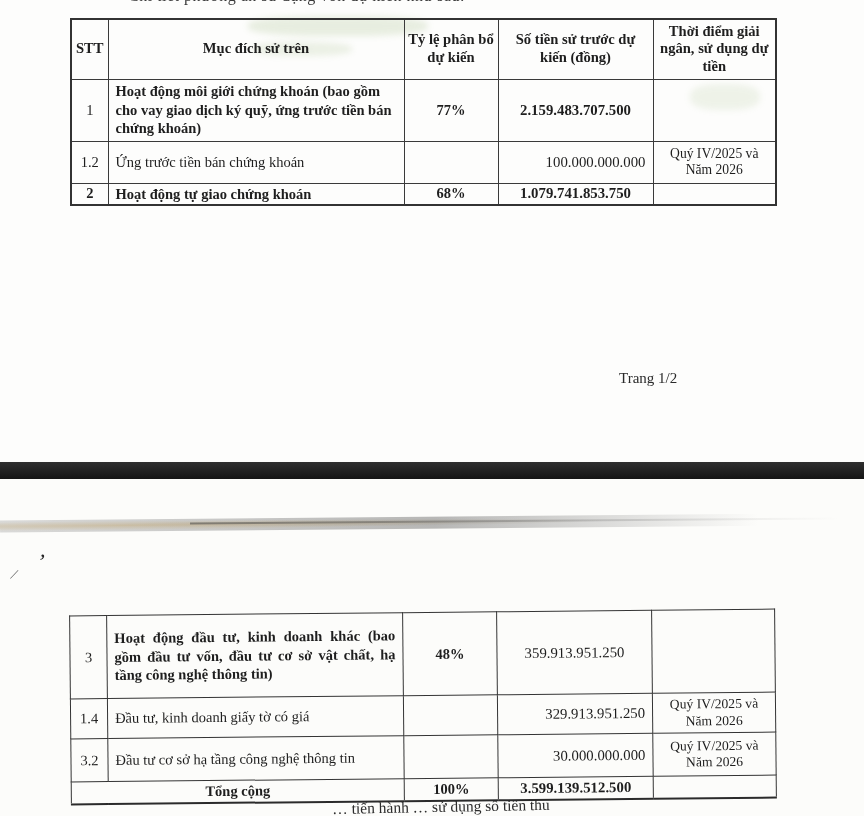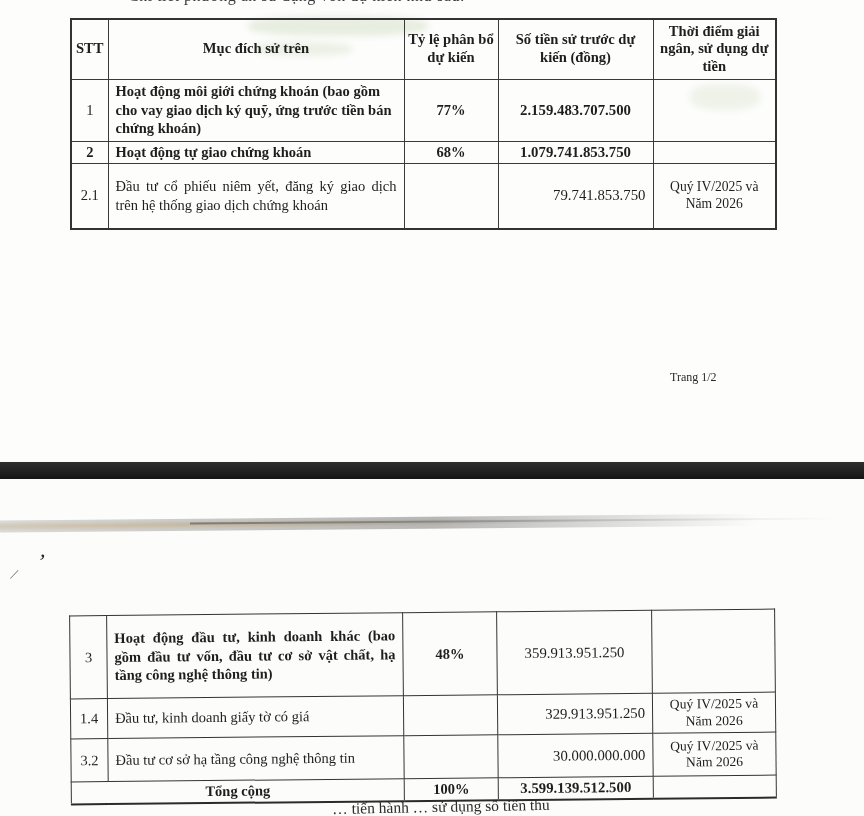--- a/index.html
+++ b/index.html
@@ -36,21 +36,21 @@
   .c-ratio{text-align:center;font-weight:bold;font-size:14.5px;}
   .c-amount{font-size:14.8px;}
   .amt-right{text-align:right;padding-right:7px;}
   .amt-center{text-align:center;}
   .c-timing{font-size:13.6px;text-align:center;line-height:1.2;padding:0 2px;}
   .bold{font-weight:bold;}
   .justify{text-align:justify;}
   .h60{height:60px}.h62{height:62px}.h40{height:40px}.h42{height:42px}
   .h22{height:22px}.h66{height:66px}.h83{height:83px}.h43{height:43px}
 
-  #page-label{position:absolute;left:670px;top:370px;font-size:12px;color:#2a2a2a;}
+  #page-label{position:absolute;left:619px;top:370px;font-size:15px;color:#2a2a2a;}
 
   
   .bleed{position:absolute;background:#9db87f;filter:blur(3px);border-radius:40%;}
   #bleed-1{left:248px;top:16px;width:180px;height:20px;opacity:.22;}
   #bleed-2{left:252px;top:42px;width:100px;height:14px;opacity:.18;}
   #bleed-3{left:690px;top:84px;width:70px;height:26px;opacity:.15;}
 
   #smudge{position:absolute;left:0;top:38px;width:790px;height:12px;transform:rotate(-0.5deg);
     background:
       radial-gradient(60% 55% at 16% 50%, rgba(198,175,130,.55), rgba(198,175,130,0) 72%),
@@ -91,33 +91,33 @@
       <td class="th">Số tiền sử trước dự kiến (đồng)</td>
       <td class="th">Thời điểm giải ngân, sử dụng dự tiền</td>
     </tr>
     <tr class="h62">
       <td class="c-stt">1</td>
       <td class="c-purpose bold">Hoạt động môi giới chứng khoán (bao gồm cho vay giao dịch ký quỹ, ứng trước tiền bán chứng khoán)</td>
       <td class="c-ratio">77%</td>
       <td class="c-amount amt-center bold">2.159.483.707.500</td>
       <td class="c-timing"></td>
     </tr>
+    <tr class="h42">
+      <td class="c-stt">1.2</td>
+      <td class="c-purpose">Ứng trước tiền bán chứng khoán</td>
+      <td class="c-ratio"></td>
+      <td class="c-amount amt-right">100.000.000.000</td>
+      <td class="c-timing">Quý IV/2025 và Năm 2026</td>
+    </tr>
     <tr class="h22">
       <td class="c-stt bold">2</td>
       <td class="c-purpose bold">Hoạt động tự giao chứng khoán</td>
       <td class="c-ratio">68%</td>
       <td class="c-amount amt-center bold">1.079.741.853.750</td>
       <td class="c-timing"></td>
-    </tr>
-    <tr class="h66">
-      <td class="c-stt">2.1</td>
-      <td class="c-purpose justify">Đầu tư cổ phiếu niêm yết, đăng ký giao dịch trên hệ thống giao dịch chứng khoán</td>
-      <td class="c-ratio"></td>
-      <td class="c-amount amt-right">79.741.853.750</td>
-      <td class="c-timing">Quý IV/2025 và Năm 2026</td>
     </tr>
   </tbody>
     </table>
 
   <div id="page-label">Trang 1/2</div>
 </div>
 
 <div id="divider-band"></div>
 
 <div class="page" id="page2">

